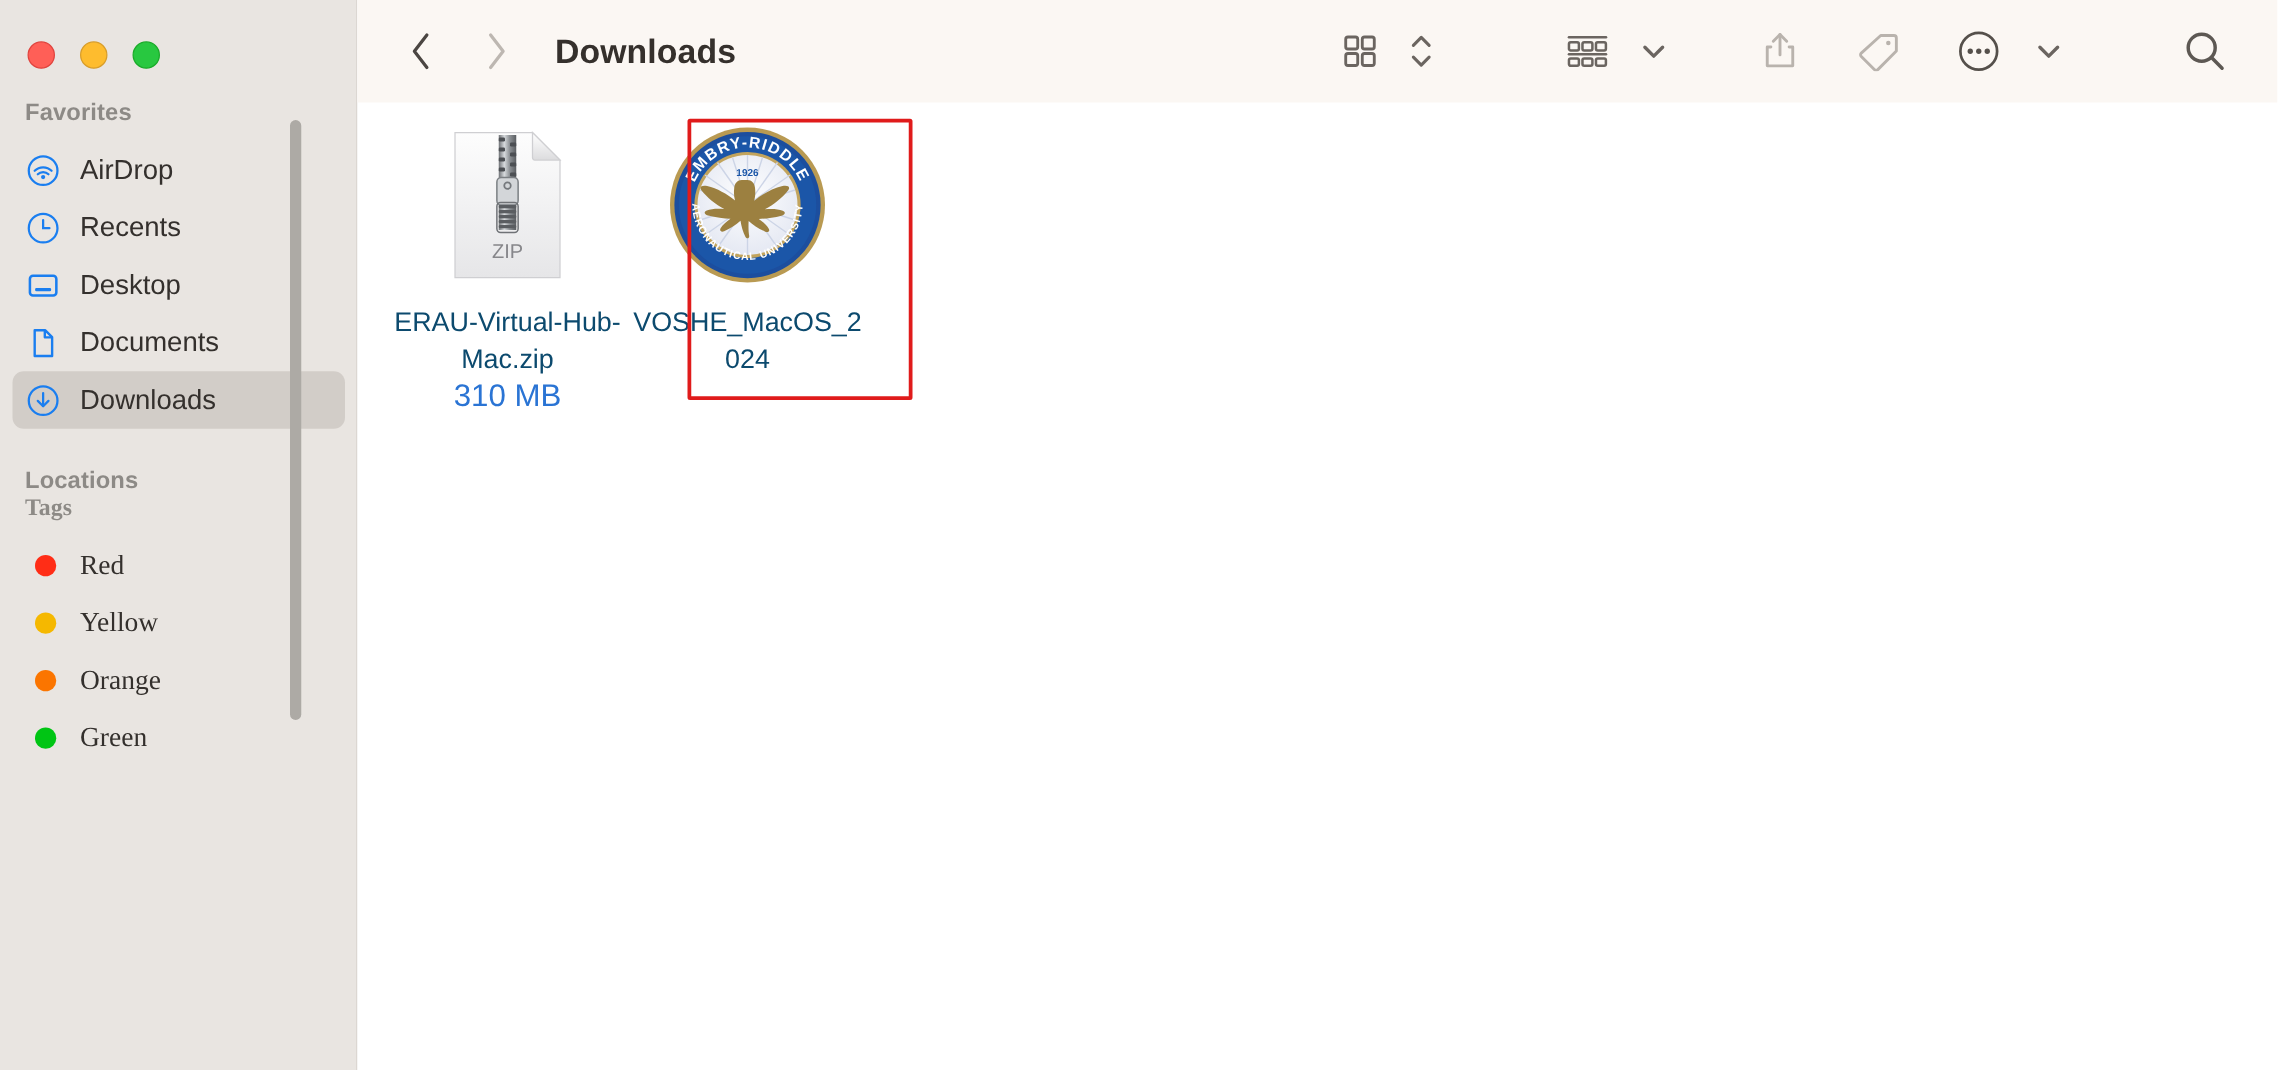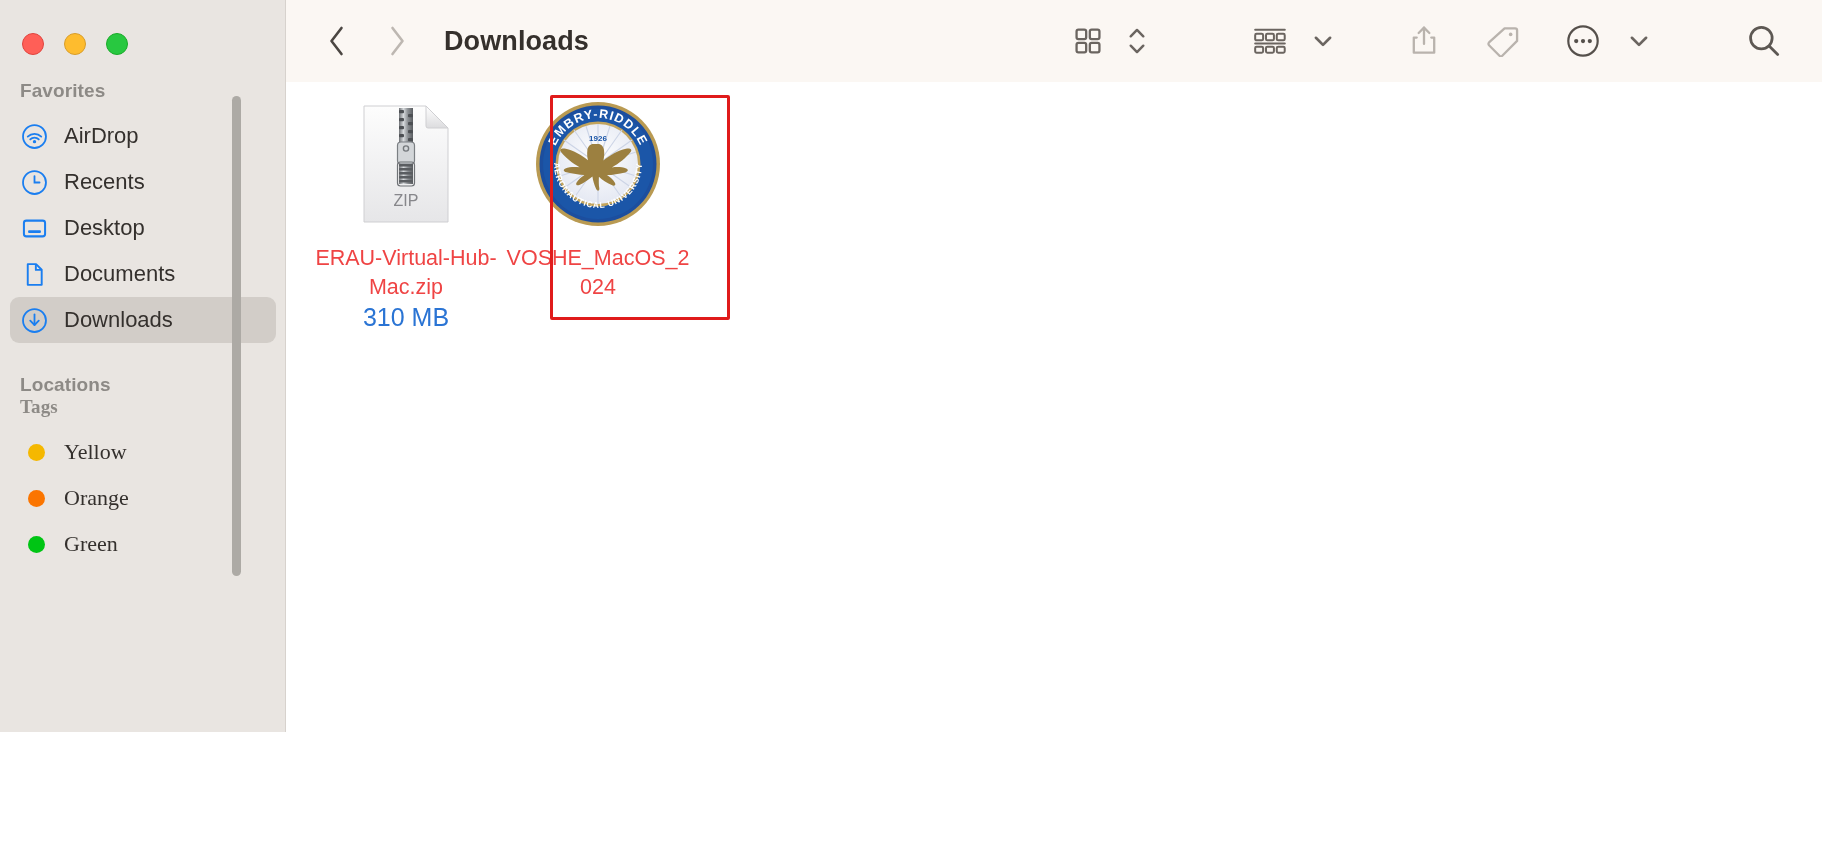--- a/index.html
+++ b/index.html
@@ -8,21 +8,21 @@
     font-family:"Liberation Sans", sans-serif;
     background:#ffffff;
     overflow:hidden;
     -webkit-font-smoothing:antialiased;
   }
   .window { position:relative; width:1822px; height:856px; display:flex; }
 
   
   .sidebar {
     position:relative;
-    width:286px; height:732px;
+    width:286px; height:856px;
     background:#e9e5e1;
     flex:0 0 286px;
     overflow:hidden;
   }
   .traffic {
     position:absolute; left:22px; top:33px;
     display:flex; gap:20px; align-items:center;
   }
   .light { width:22px; height:22px; border-radius:50%; }
   .light.red    { background:#ff5f57; border:0.5px solid #e0443e; }
@@ -86,21 +86,21 @@
   }
   .file-cell {
     width:192px;
     display:flex; flex-direction:column; align-items:center;
     padding-top:8px;
     text-align:center;
   }
   .thumb { height:124px; display:flex; align-items:flex-end; justify-content:center; }
   .file-label {
     margin-top:16px;
-    font-size:21.5px; line-height:29px; color:#ef4444;
+    font-size:21.5px; line-height:29px; color:#0c4a6e;
     max-width:186px; word-break:break-word;
   }
   .file-size { margin-top:1px; font-size:25px; color:#2a74d4; }
 
   .highlight-box {
     position:absolute;
     left:264px; top:95px;
     width:180px; height:225px;
     border:3px solid #e01b1b;
     border-radius:2px;
@@ -184,20 +184,26 @@
       </div>
     </div>
 
     <div style="margin-top:31px;">
       <div class="sb-section">Locations</div>
     </div>
 
     <div style="font-family:Liberation Serif, serif;">
       <div class="sb-section">Tags</div>
       <div class="sb-group" style="margin-top:11px;">
+        <div class="sb-item">
+          <span class="sb-icon">
+              <span class="tag-dot" style="background:#ff2d16;"></span>
+            </span>
+          <span>Red</span>
+        </div>
         <div class="sb-item">
           <span class="sb-icon">
               <span class="tag-dot" style="background:#f5b800;"></span>
             </span>
           <span>Yellow</span>
         </div>
         <div class="sb-item">
           <span class="sb-icon">
               <span class="tag-dot" style="background:#fb7500;"></span>
             </span>

